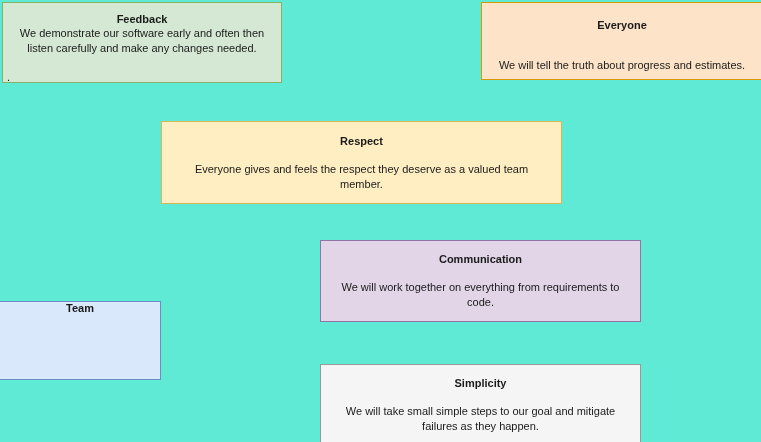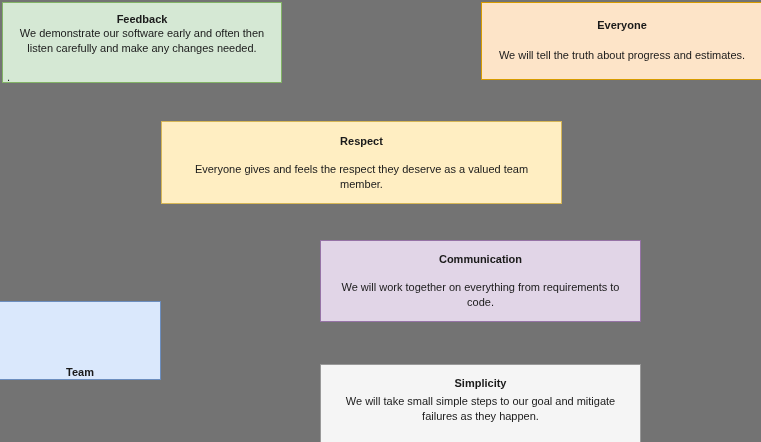--- a/index.html
+++ b/index.html
@@ -8,21 +8,21 @@
     padding: 0;
     background: #000000;
   }
   body {
     font-family: "Liberation Sans", sans-serif;
   }
   #canvas {
     position: relative;
     width: 761px;
     height: 442px;
-    background: #737373;
+    background: #5eead4;
     overflow: hidden;
   }
   .node {
     position: absolute;
     box-sizing: border-box;
     border-width: 1px;
     border-style: solid;
     display: flex;
     flex-direction: column;
     align-items: center;
@@ -50,43 +50,43 @@
   #node-feedback .node-body { margin-top: 0; width: 100%; }
   #node-feedback .trailing-dot {
     position: absolute; left: 4px; bottom: 1px;
     font-size: 11px; line-height: 8px; color: #1a1a1a;
   }
   #node-courage {
     left: 481px; top: 2px; width: 282px; height: 78px;
     background: #fde4c8; border-color: #d79b00;
     padding: 16px 8px 0 8px;
   }
-  #node-courage .node-body { margin-top: 16px; width: 100%; }
+  #node-courage .node-body { margin-top: 26px; width: 100%; }
   #node-respect {
     left: 161px; top: 121px; width: 401px; height: 83px;
     background: #ffeec2; border-color: #d6b656;
     padding: 13px 10px 0 10px;
   }
   #node-respect .node-body { margin-top: 14px; width: 100%; }
   #node-communication {
     left: 320px; top: 240px; width: 321px; height: 82px;
     background: #e1d5e7; border-color: #9673a6;
     padding: 12px 8px 0 8px;
   }
   #node-communication .node-body { margin-top: 14px; width: 100%; }
   #node-simplicity {
     left: 320px; top: 364px; width: 321px; height: 82px;
     background: #f5f5f5; border-color: #999999;
     padding: 12px 8px 0 8px;
   }
-  #node-simplicity .node-body { margin-top: 4px; width: 100%; }
+  #node-simplicity .node-body { margin-top: 14px; width: 100%; }
   #node-team {
     left: -1px; top: 301px; width: 162px; height: 79px;
     background: #dae8fc; border-color: #6c8ebf;
-    justify-content: flex-end;
+    justify-content: flex-start;
     padding: 0 6px;
   }
 </style>
 </head>
 <body>
 
 <div id="canvas">
 
   <div class="node" id="node-feedback">
     <div class="node-title">Feedback</div>

